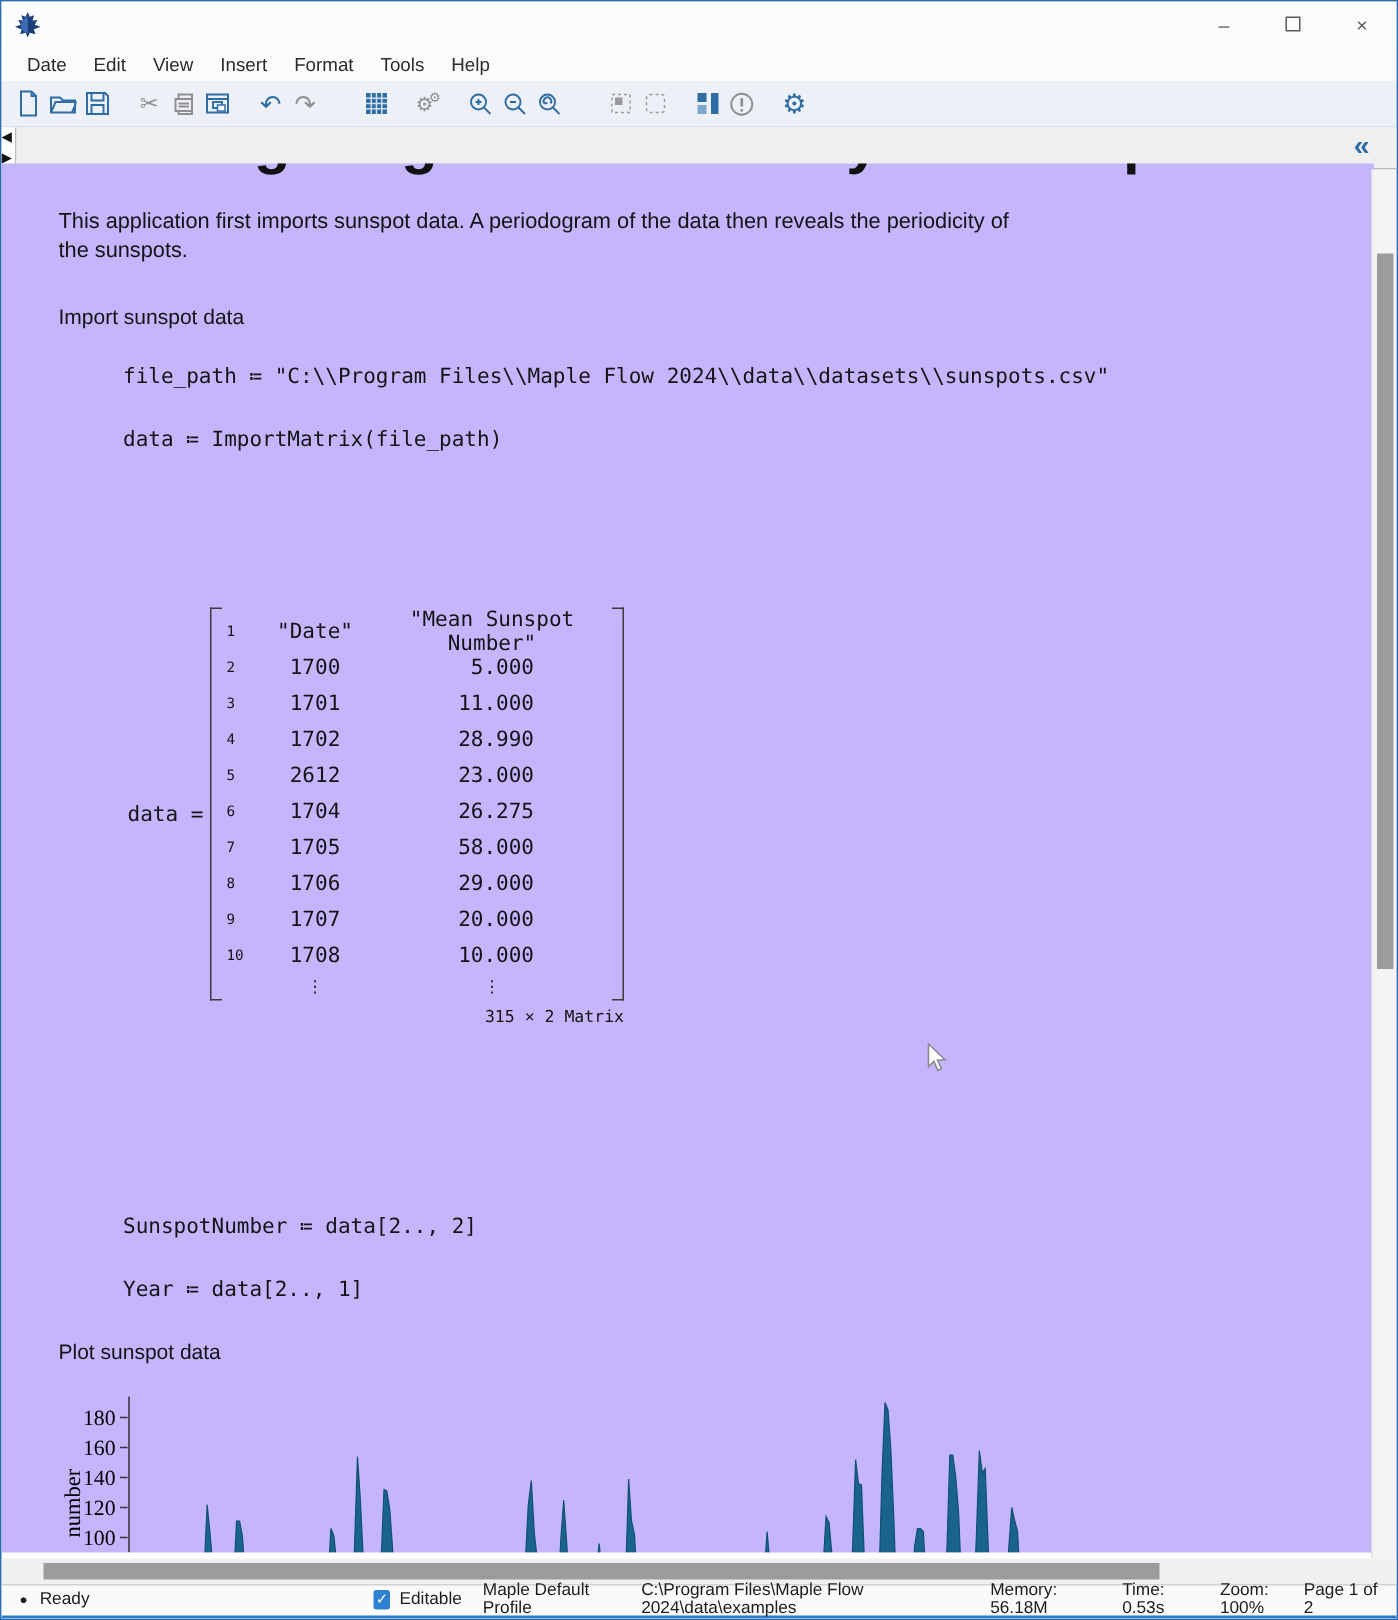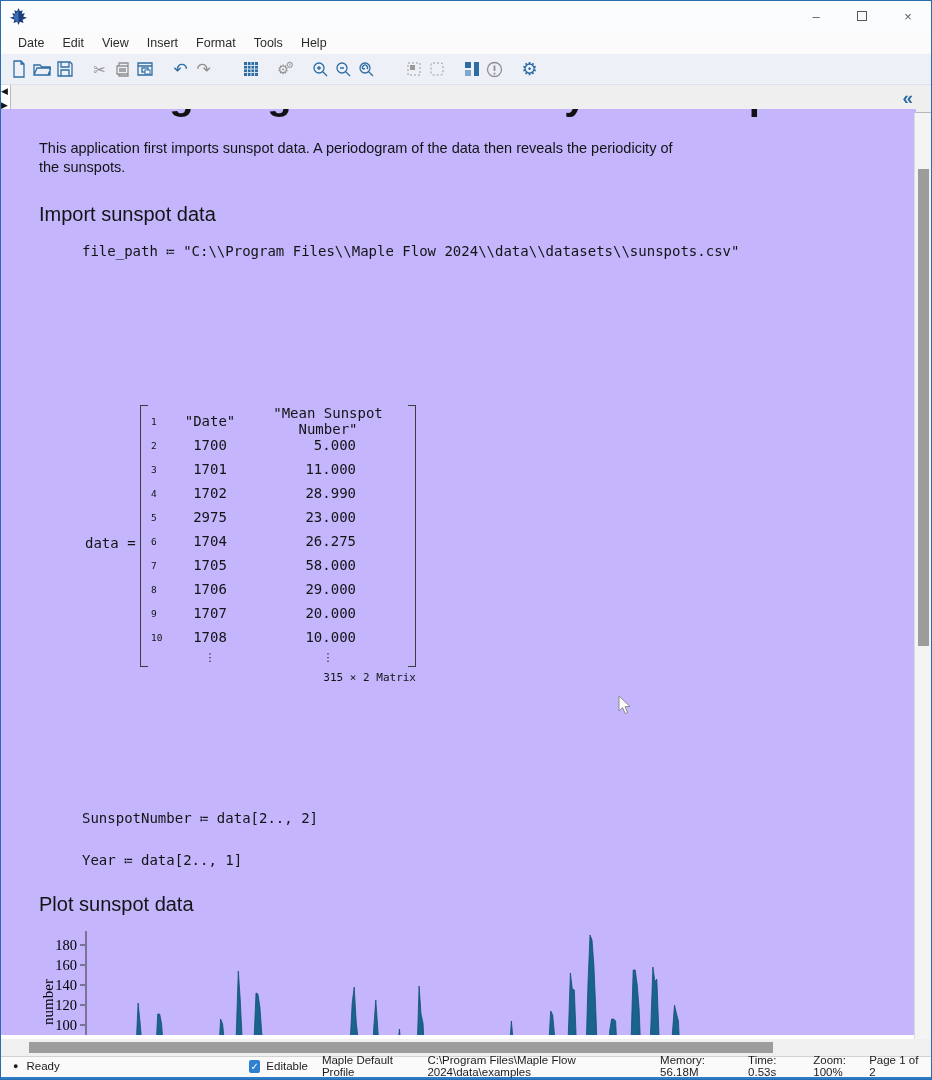--- a/index.html
+++ b/index.html
@@ -33,21 +33,21 @@
   .edgecol{position:absolute;left:0;top:84px;width:10px;height:28px;background:#fff;}
   .tri{position:absolute;left:0;font-size:9px;color:#141414;line-height:1;}
   .collapse-btn{position:absolute;right:20px;top:2px;font-size:19px;font-weight:bold;
     color:#2e6da4;line-height:22px;}
   
   .docarea{position:absolute;left:0;top:108px;width:915px;height:926px;background:#c4b5fd;overflow:hidden;}
   .heading-clip{position:absolute;left:38px;top:0;width:870px;height:11px;overflow:hidden;}
   .doc-heading{font-weight:bold;font-size:40px;line-height:46px;margin-top:-37px;
     white-space:nowrap;color:#111;letter-spacing:.5px;}
   .doc-par{position:absolute;left:38px;top:30px;width:640px;font-size:14.5px;line-height:18.5px;color:#141414;}
-  .doc-label{position:absolute;left:38px;font-size:20px;color:#141414;}
+  .doc-label{position:absolute;left:38px;font-size:14px;color:#141414;}
   .code-line{position:absolute;left:81px;font-family:"DejaVu Sans Mono",monospace;
     font-size:14px;color:#141414;white-space:pre;}
   
   .matrix-wrap{position:absolute;left:84px;top:296px;width:360px;height:290px;
     font-family:"DejaVu Sans Mono",monospace;color:#141414;}
   .matrix-label{position:absolute;left:0;top:130px;font-size:14px;}
   .matrix-body{position:absolute;left:55px;top:0;width:276px;height:262px;display:flex;}
   .brk{width:8px;flex:0 0 auto;border-top:1.5px solid #3c3c3c;border-bottom:1.5px solid #3c3c3c;}
   .brk.l{border-left:1.5px solid #3c3c3c;}
   .brk.r{border-right:1.5px solid #3c3c3c;}
@@ -235,20 +235,21 @@
 
     <div class="heading-clip">
       <div class="doc-heading">Investigating the Periodicity of Sunspots</div>
     </div>
 
     <div class="doc-par">This application first imports sunspot data. A periodogram of the data then reveals the periodicity of the sunspots.</div>
 
     <div class="doc-label" style="top:94px">Import sunspot data</div>
 
     <div class="code-line" style="top:134px">file_path ≔ "C:\\Program Files\\Maple Flow 2024\\data\\datasets\\sunspots.csv"</div>
+    <div class="code-line" style="top:176px">data ≔ ImportMatrix(file_path)</div>
 
     <div class="matrix-wrap">
       <div class="matrix-label">data = </div>
       <div class="matrix-body">
         <div class="brk l"></div>
         <div class="mrows">
           <div class="mrow hdr">
               <span class="mnum">1</span>
               <span class="mc1">"Date"</span>
               <span class="mc2">"Mean Sunspot Number"</span>
@@ -263,21 +264,21 @@
               <span class="mc1">1701</span>
               <span class="mc2">11.000</span>
             </div>
           <div class="mrow">
               <span class="mnum">4</span>
               <span class="mc1">1702</span>
               <span class="mc2">28.990</span>
             </div>
           <div class="mrow">
               <span class="mnum">5</span>
-              <span class="mc1">2975</span>
+              <span class="mc1">2612</span>
               <span class="mc2">23.000</span>
             </div>
           <div class="mrow">
               <span class="mnum">6</span>
               <span class="mc1">1704</span>
               <span class="mc2">26.275</span>
             </div>
           <div class="mrow">
               <span class="mnum">7</span>
               <span class="mc1">1705</span>

